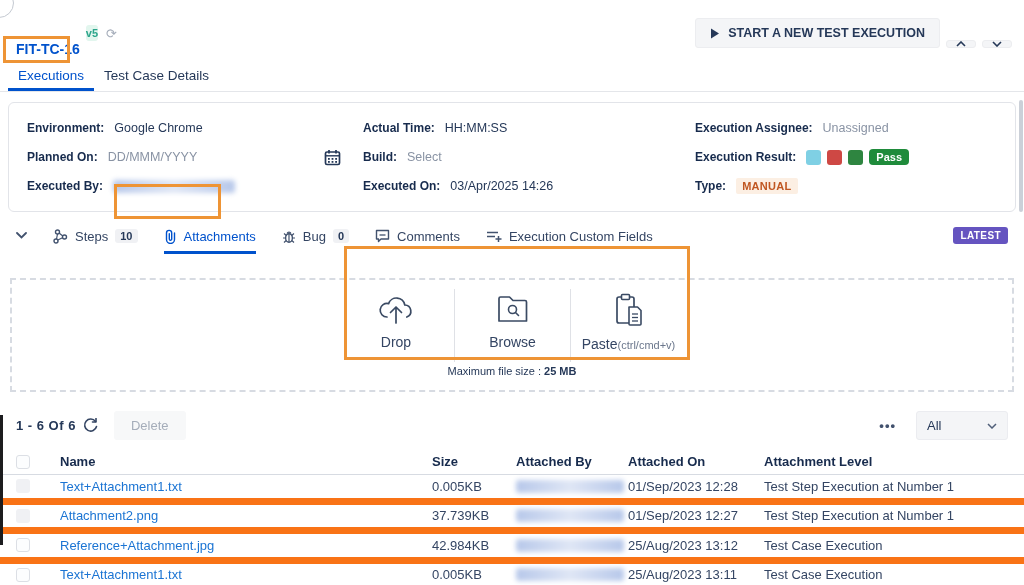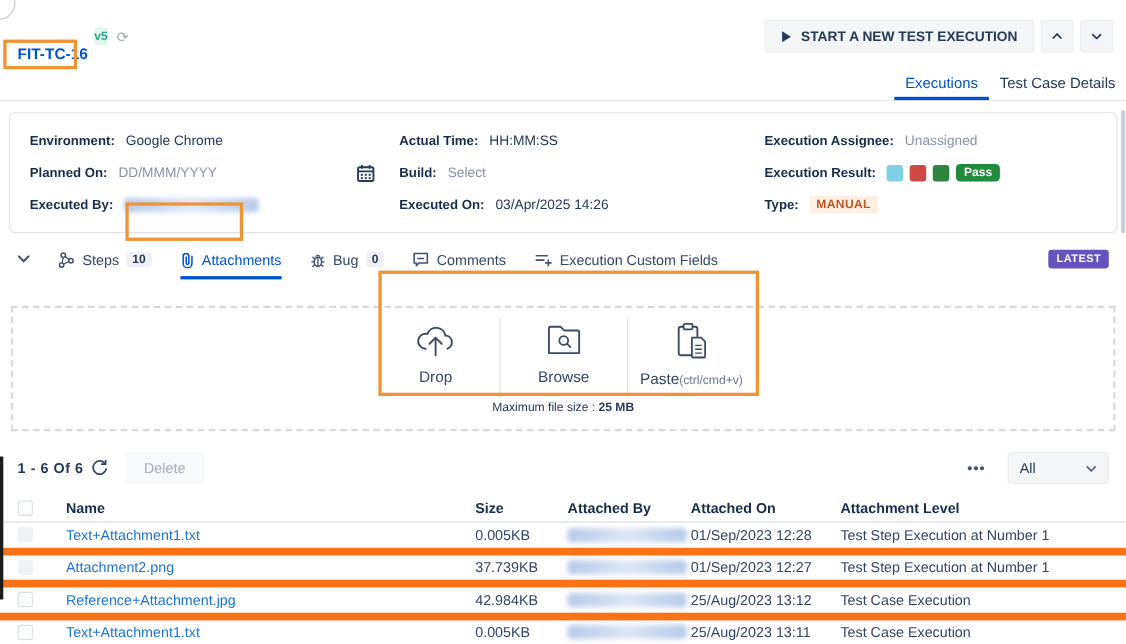--- a/index.html
+++ b/index.html
@@ -10,30 +10,30 @@
     font-size:13px;
   }
   svg { display:block; }
 
   
   .hdr { display:flex; align-items:center; padding:9px 12px 0 16px; }
   .test-key { color:#0052CC; font-weight:bold; font-size:14px;margin-top:32px; }
   .ver-badge { background:#E2F6EE; color:#2BA58B; font-size:11px; font-weight:bold;
     border-radius:3px; padding:2px 0; margin-left:6px; }
   .refresh-sm { color:#A5ADBA; font-size:13px; margin-left:8px; }
-  .hdr-right { margin-left:auto; display:flex; gap:6px; }
+  .hdr-right { margin-left:auto; display:flex; gap:6px;align-items:flex-end; }
   .btn-start { display:flex; align-items:center; gap:8px; background:#F4F5F7; border:1px solid #ECEDF0;
     border-radius:3px; padding:7px 14px; font-size:12.5px; font-weight:bold; color:#253858; cursor:pointer; }
   .btn-sq { width:30px; background:#F4F5F7; border:1px solid #ECEDF0; border-radius:3px;
     display:flex; align-items:center; justify-content:center; cursor:pointer; }
   .corner-arc { position:absolute; left:-16px; top:-12px; width:30px; height:30px;
     border:1px solid #C4C9D1; border-radius:50%; }
 
   
-  .tabs { display:flex; margin-top:7px; padding-left:8px; border-bottom:1px solid #E4E6EA;justify-content:flex-end; }
+  .tabs { display:flex; margin-top:7px; padding-left:8px; border-bottom:1px solid #E4E6EA; }
   .tab { padding:4px 10px 8px 10px; font-size:13.5px; color:#253858; cursor:pointer; }
   .tab.active { color:#0052CC; border-bottom:3px solid #0052CC; padding-bottom:5px; }
 
   
   .card { margin:10px 8px 0 8px; border:1px solid #E2E4E9; border-radius:6px;
     height:110px; display:grid; grid-template-columns:336px 332px 1fr;
     padding:14px 0 10px 18px; row-gap:0; }
   .fcol { display:flex; flex-direction:column; justify-content:space-between; padding-bottom:4px; }
   .frow { display:flex; align-items:center; gap:10px; height:22px; font-size:12.5px; }
   .flabel { color:#172B4D; font-weight:bold; font-size:12px; white-space:nowrap; }

